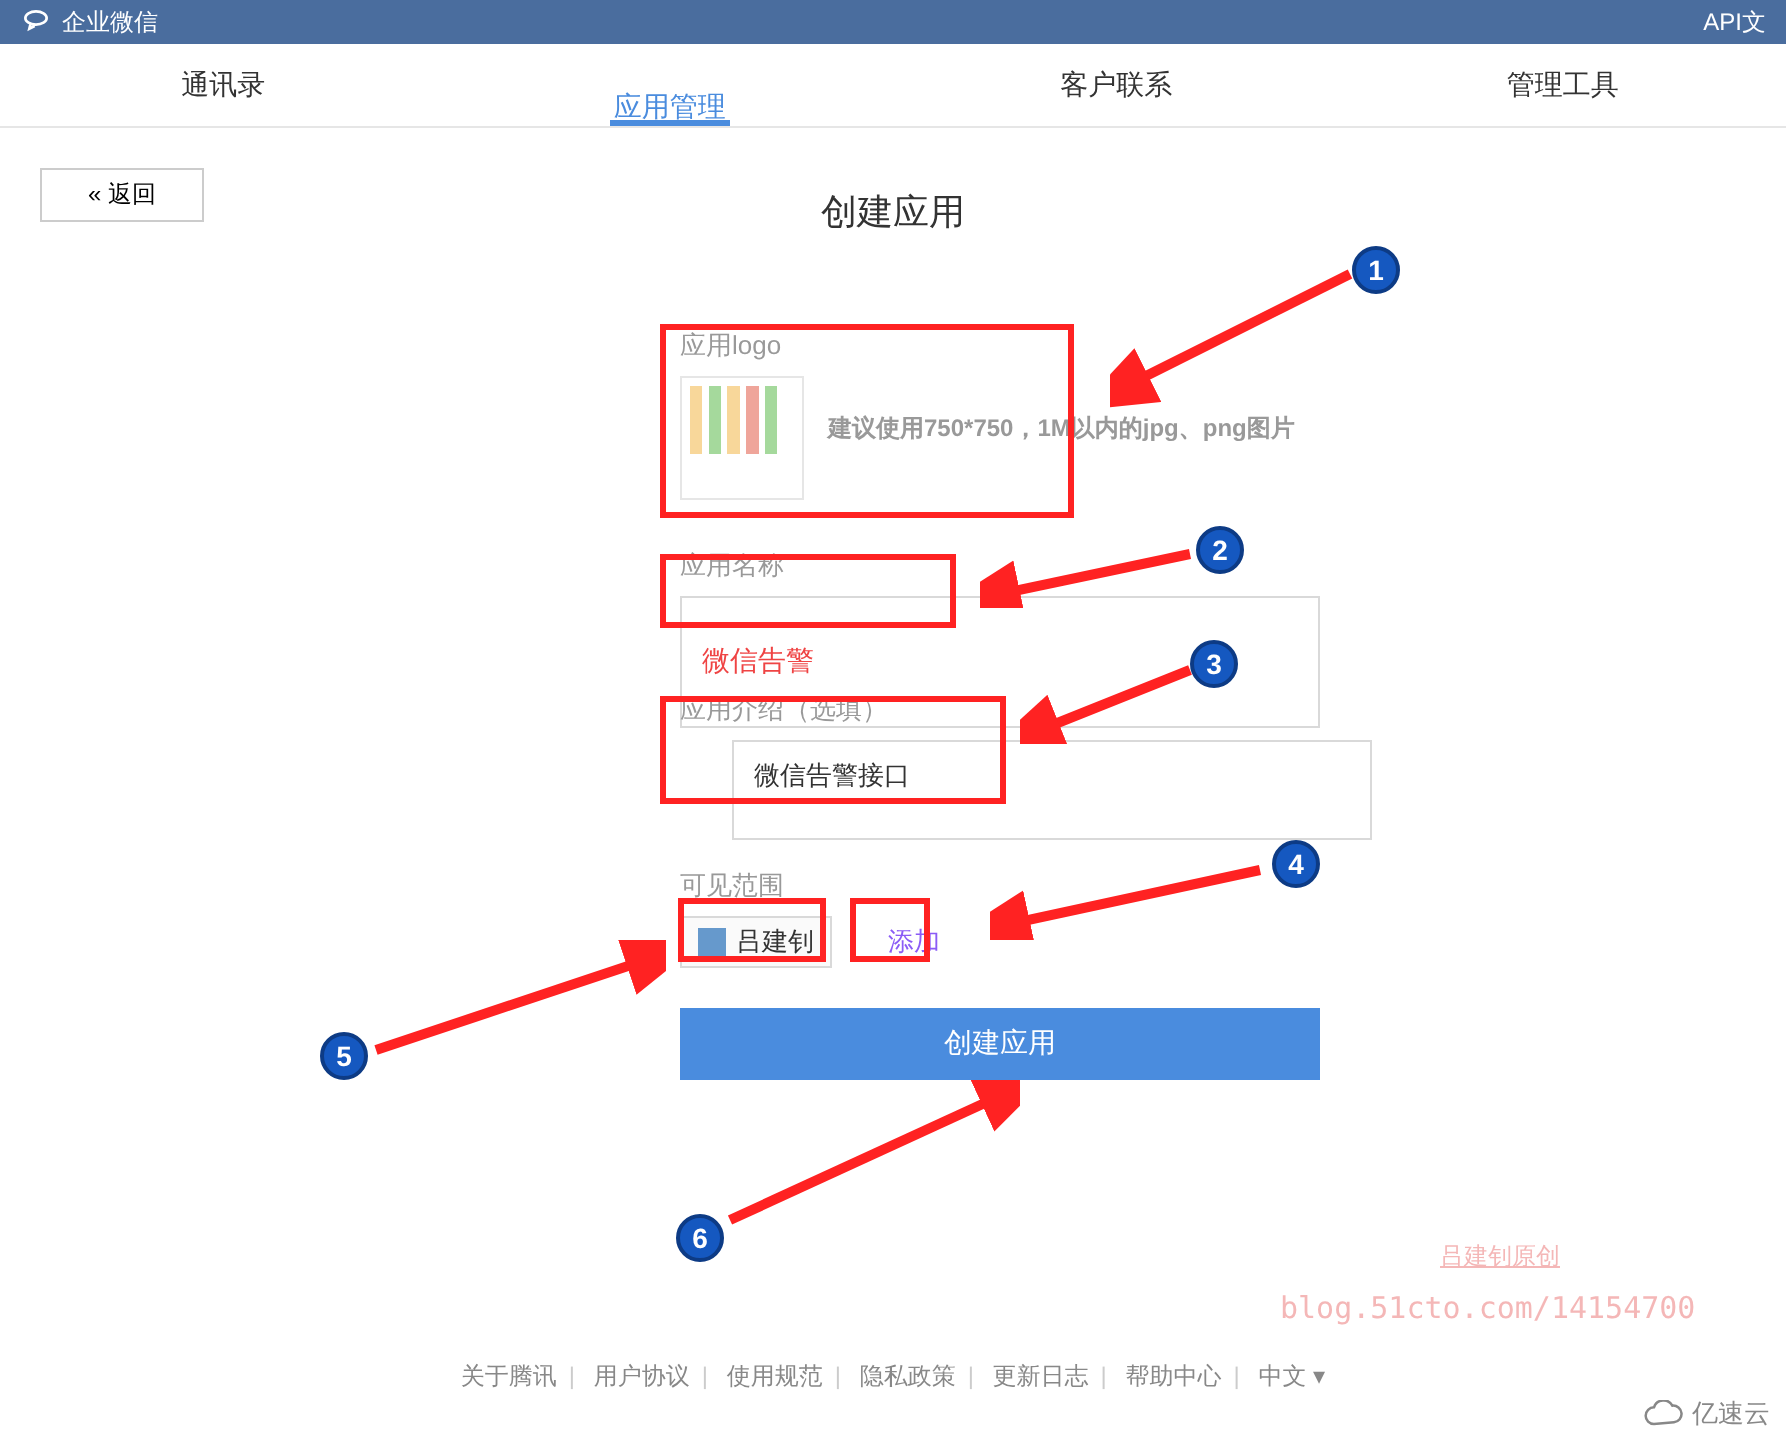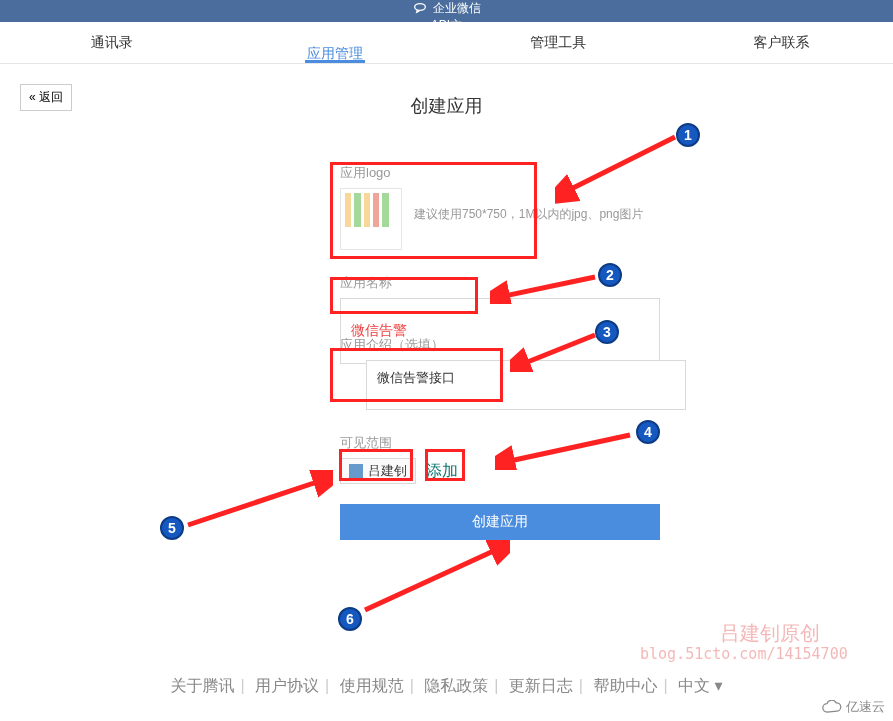--- a/index.html
+++ b/index.html
@@ -13,21 +13,20 @@
     }
     .top-bar {
       background: #4a6d9e;
       height: 22px;
       display: flex;
       align-items: center;
       justify-content: space-between;
       padding: 0 10px;
       color: #fff;
       font-size: 12px;
-      flex-direction: column;
     }
     .top-bar-left { display: flex; align-items: center; gap: 5px; }
     .logo-svg { width: 16px; height: 16px; }
     .nav-bar {
       background: #fff;
       border-bottom: 1px solid #e6e6e6;
       display: flex;
       height: 42px;
     }
     .nav-item {
@@ -56,21 +55,21 @@
       background: #4a8cde;
     }
     .content-area {
       position: relative;
       padding: 20px;
       height: 580px;
     }
     .back-btn {
       display: inline-block;
       border: 1px solid #ccc;
-      padding: 4px 8px;
+      padding: 4px 23px;
       font-size: 12px;
       cursor: pointer;
       background: #fff;
     }
     .page-title {
       position: absolute;
       top: 30px;
       left: 50%;
       transform: translateX(-50%);
       font-size: 18px;
@@ -81,21 +80,21 @@
       position: absolute;
       left: 340px;
       width: 330px;
     }
     .section-label {
       font-size: 13px;
       color: #999;
       margin-bottom: 6px;
     }
     .logo-section { top: 100px; }
-    .logo-row { display: flex; align-items: flex-start; gap: 12px; }
+    .logo-row { display: flex; align-items: flex-start; gap: 12px; font-weight: bold; }
     .logo-upload {
       width: 62px;
       height: 62px;
       border: 1px solid #e6e6e6;
       background: #fff;
       position: relative;
     }
     .logo-upload::before {
       content: '';
       position: absolute;
@@ -104,21 +103,21 @@
       background-size: 100% 33%;
       background-repeat: repeat;
       opacity: 0.7;
     }
     .logo-hint {
       font-size: 12px;
       color: #999;
       padding-top: 18px;
     }
     .name-section { top: 210px; }
-    .desc-section { top: 272px; }
+    .desc-section { top: 282px; }
     .text-input {
       width: 320px;
       padding: 24px 10px;
       border: 1px solid #d9d9d9;
       font-size: 14px;
       color: #ef4444;
     }
     .textarea-input {
       width: 320px;
       height: 50px;
@@ -142,44 +141,45 @@
       color: #333;
       background: #fafafa;
     }
     .user-icon {
       width: 14px;
       height: 14px;
       background: #6699cc;
       display: inline-block;
     }
     .add-link {
-      color: #0f766e;
-      font-size: 16px;
+      color: #8b5cf6;
+      font-size: 13px;
       cursor: pointer;
+      margin-left: 18px;
     }
     .create-btn {
       position: absolute;
       top: 440px;
       left: 340px;
       width: 320px;
       padding: 9px;
       background: #4a8cde;
       color: #fff;
       font-size: 14px;
       border: none;
       cursor: pointer;
       text-align: center;
     }
     .footer {
       position: absolute;
       bottom: 20px;
       left: 0;
       right: 0;
       text-align: center;
-      font-size: 16px;
+      font-size: 12px;
       color: #999;
     }
     .footer-links { margin-bottom: 4px; }
     .footer-link { color: #888; cursor: pointer; }
     .sep { margin: 0 6px; color: #ccc; }
     .red-box {
       position: absolute;
       border: 3px solid #f22;
       pointer-events: none;
       z-index: 10;
@@ -212,24 +212,25 @@
     .b6 { top: 607px; left: 338px; }
     .arrow {
       position: absolute;
       z-index: 11;
       pointer-events: none;
     }
     .watermark1 {
       position: absolute;
       top: 620px;
       left: 720px;
-      font-size: 20px;
+      font-size: 12px;
       color: #e88;
       opacity: 0.6;
       font-family: "KaiTi", serif;
+      text-decoration: underline;
     }
     .watermark2 {
       position: absolute;
       top: 645px;
       left: 640px;
       font-size: 15px;
       color: #e88;
       opacity: 0.6;
       font-family: monospace;
     }
@@ -258,24 +259,24 @@
 </div>
 
 <div class="nav-bar">
   <div class="nav-item">
       <span>通讯录</span>
     </div>
   <div class="nav-item active">
       <span>应用管理</span>
     </div>
   <div class="nav-item">
+      <span>客户联系</span>
+    </div>
+  <div class="nav-item">
       <span>管理工具</span>
-    </div>
-  <div class="nav-item">
-      <span>客户联系</span>
     </div>
 </div>
 
 <div class="content-area">
   <span class="back-btn">« 返回</span>
   <div class="page-title">创建应用</div>
 
   
   <div class="form-section logo-section">
     <div class="section-label">应用logo</div>

